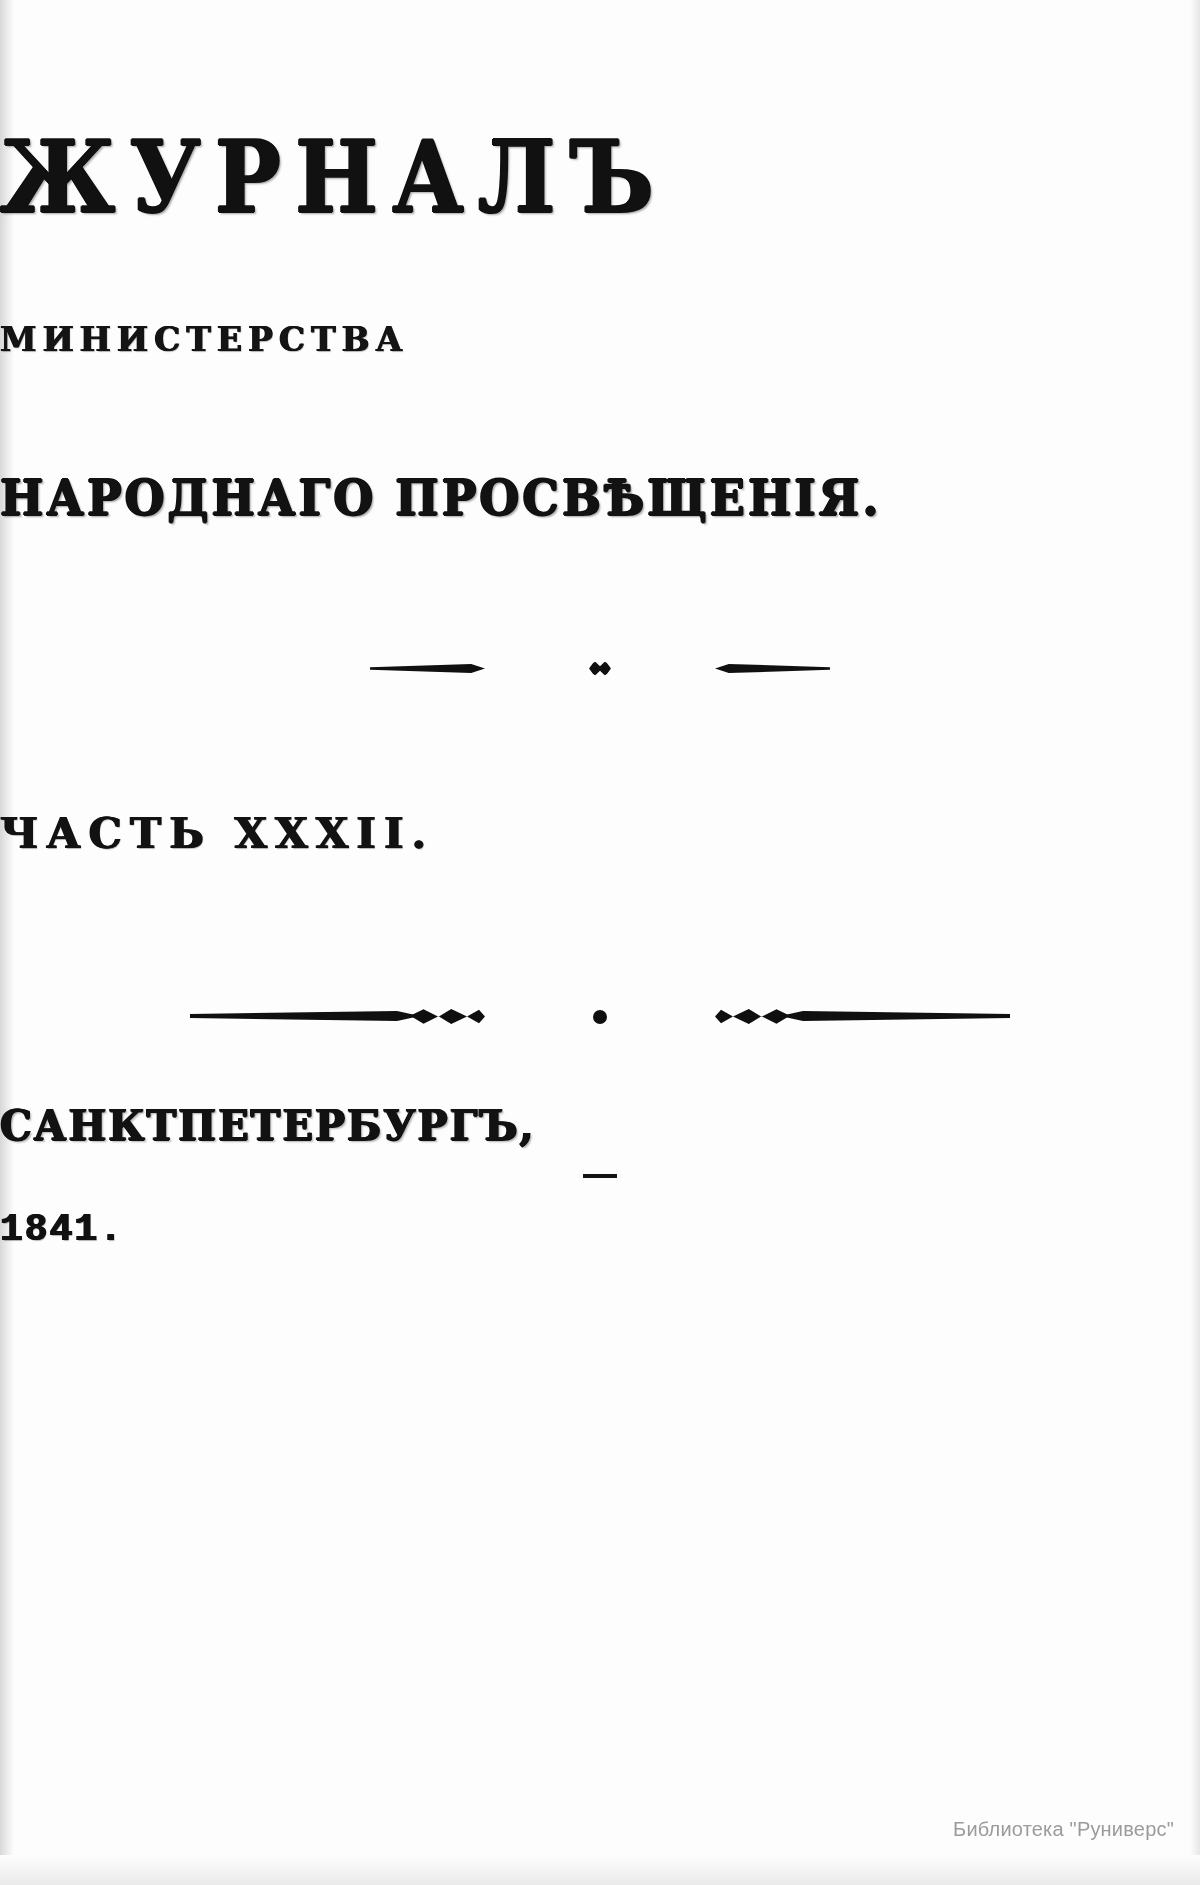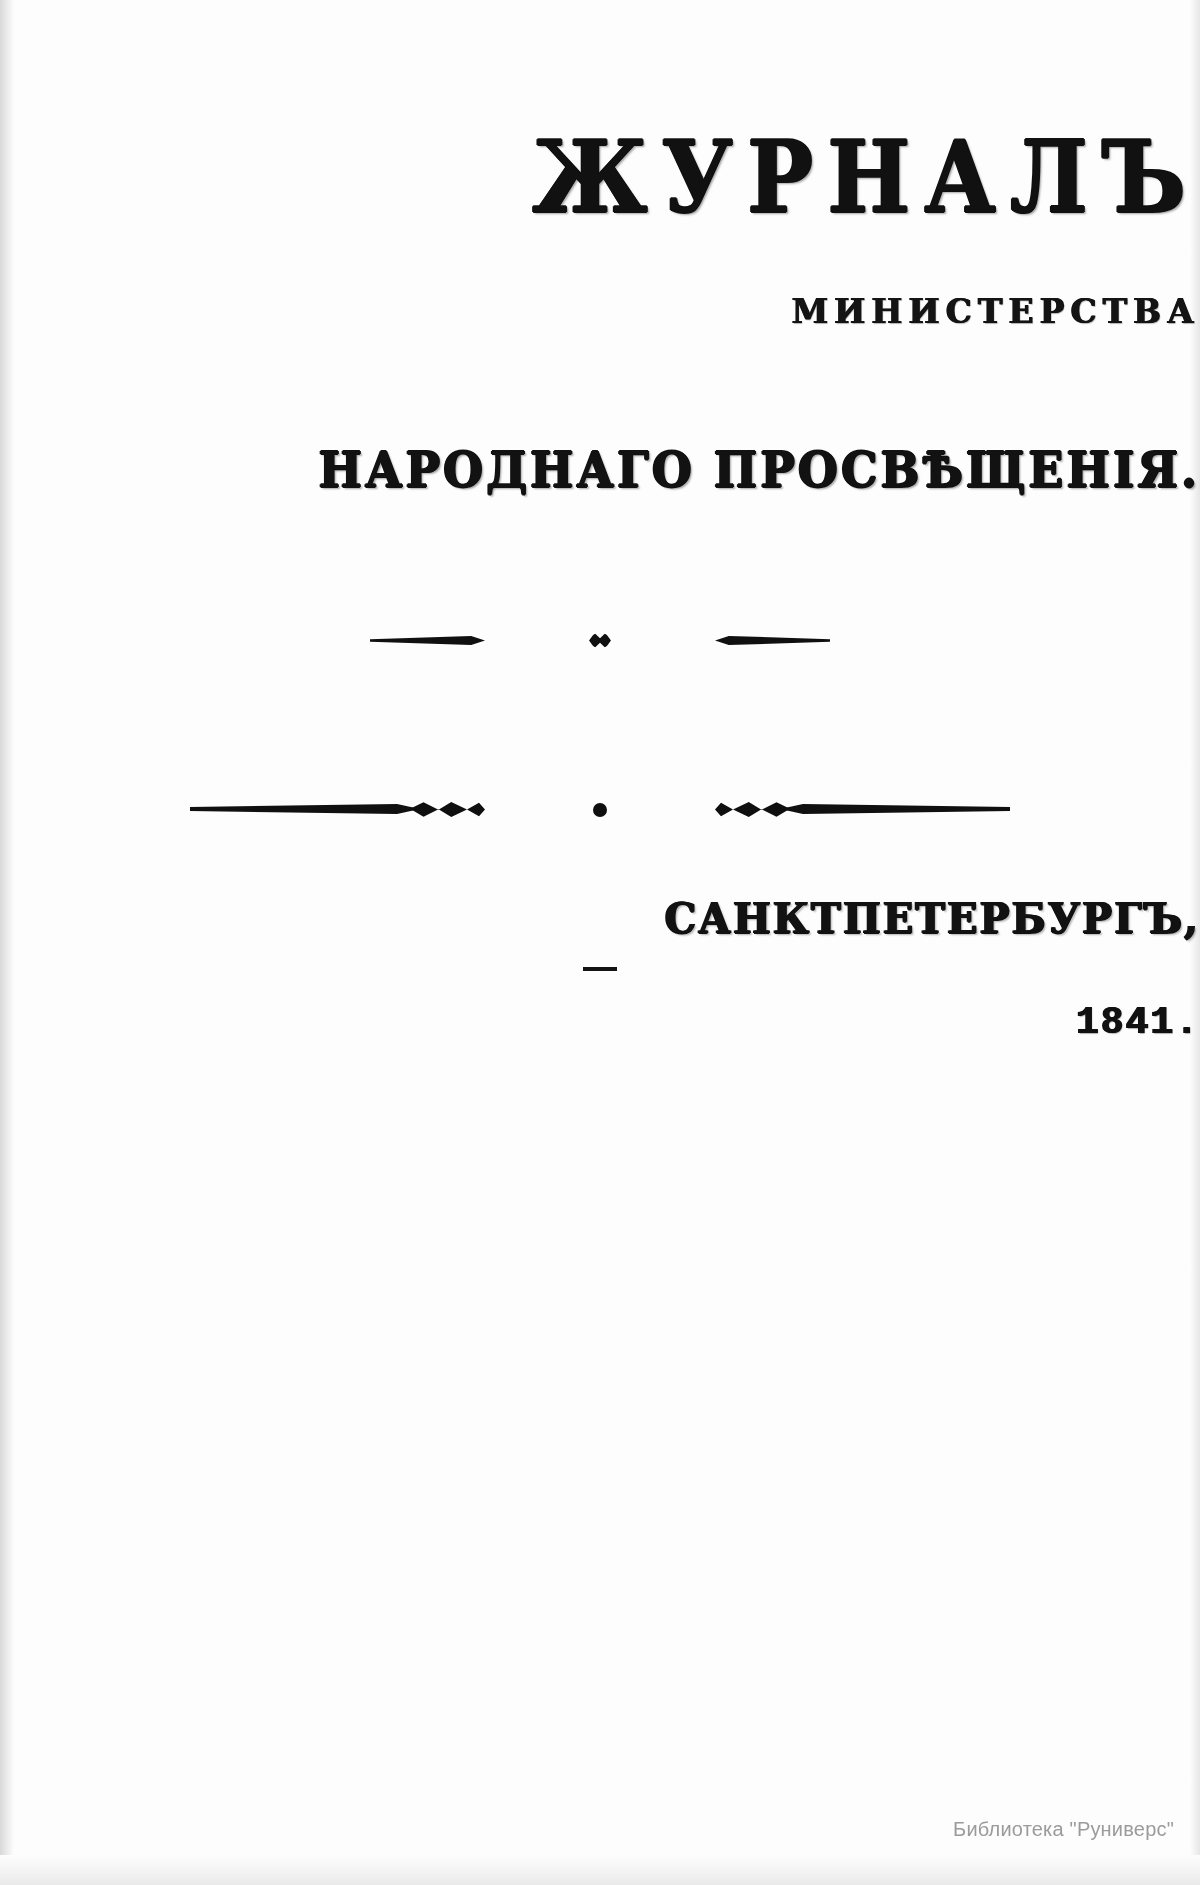--- a/index.html
+++ b/index.html
@@ -40,42 +40,42 @@
     left: 0; right: 0; bottom: 0;
     height: 30px;
     background: linear-gradient(to top, #eaeaea, #fdfdfd);
   }
 
   .content {
     position: absolute;
     left: 0;
     right: 0;
     top: 0;
-    text-align: right;
+    text-align: left;
   }
 
   
   .title-main {
     margin-top: 128px;
     font-family: "DejaVu Serif", serif;
     font-weight: bold;
     font-size: 88px;
     letter-spacing: 14px;
     line-height: 1;
     color: #111111;
     text-shadow:
       1px 0 0 #111, -1px 0 0 #111,
       0 1px 0 #111, 0 -1px 0 #111,
       2px 2px 2px rgba(0,0,0,0.35);
     transform: scaleY(1.12);
     transform-origin: center top;
   }
 
   .title-sub1 {
-    margin-top: 76px;
+    margin-top: 104px;
     font-family: "DejaVu Serif", serif;
     font-weight: bold;
     font-size: 33px;
     letter-spacing: 6px;
     color: #141414;
     text-shadow: 0.6px 0 0 #141414, -0.6px 0 0 #141414, 1px 1px 1px rgba(0,0,0,0.3);
   }
 
   .title-sub2 {
     margin-top: 112px;
@@ -251,20 +251,21 @@
     <div class="title-sub1">МИНИСТЕРСТВА</div>
 
     <div class="title-sub2">НАРОДНАГО ПРОСВѢЩЕНІЯ.</div>
 
     <div class="ornament-small">
       <span class="bar-l"></span>
       <span class="knot"></span>
       <span class="bar-r"></span>
     </div>
 
+    <div class="part-line">ЧАСТЬ XXXII.</div>
 
     <div class="ornament-large">
       <span class="line-l"></span>
       <span class="leaf-l"></span>
       <span class="dot"></span>
       <span class="leaf-r"></span>
       <span class="line-r"></span>
     </div>
 
     <div class="city">САНКТПЕТЕРБУРГЪ,</div>

